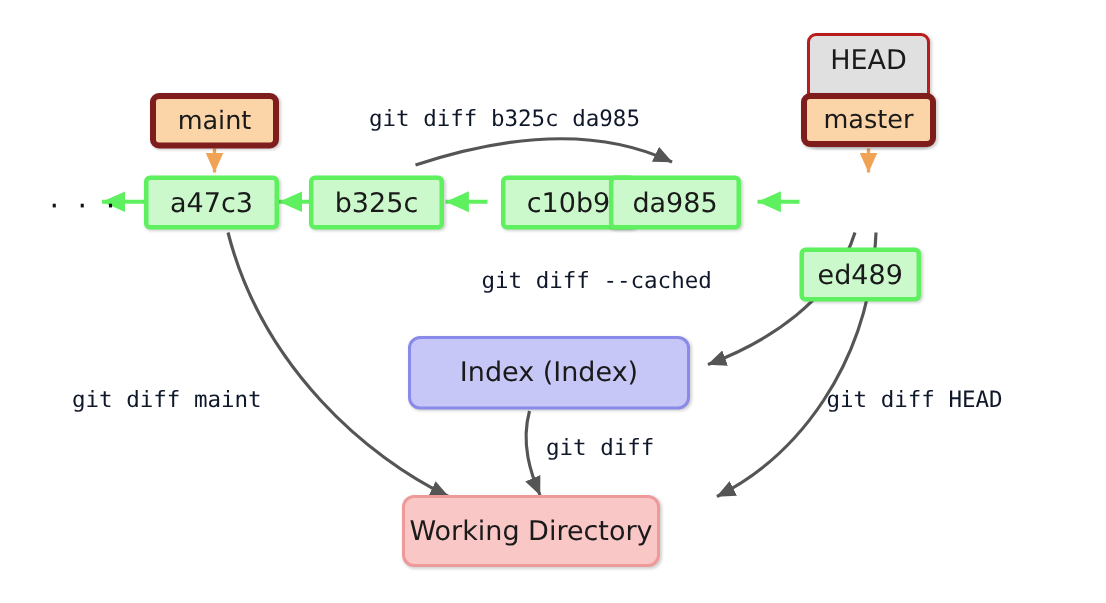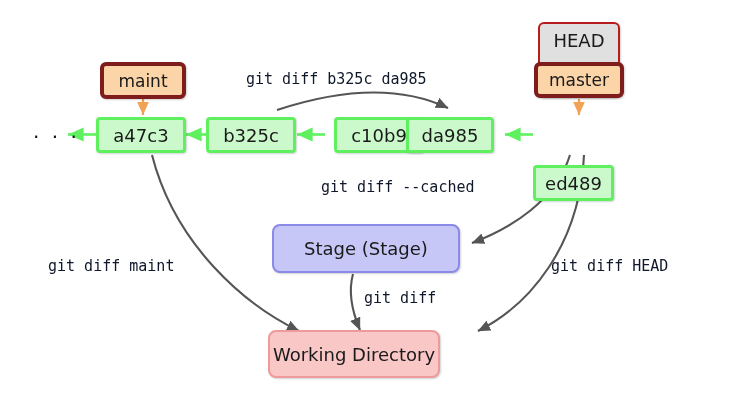--- a/index.html
+++ b/index.html
@@ -128,21 +128,21 @@
   <div class="node ref" style="left:534px; top:62px; width:90px; height:36px;">master</div>
 
   <div class="node ref" style="left:100px; top:62px; width:86px; height:37px;">maint</div>
 
   <div class="node commit" style="left:96px; top:117px; width:90px; height:36px;">a47c3</div>
   <div class="node commit" style="left:206px; top:117px; width:90px; height:36px;">b325c</div>
   <div class="node commit" style="left:334px; top:117px; width:90px; height:36px;">c10b9</div>
   <div class="node commit" style="left:406px; top:117px; width:88px; height:36px;">da985</div>
   <div class="node commit" style="left:533px; top:117px; width:81px; height:36px;margin-top:48px;">ed489</div>
 
-  <div class="node stage" style="left:272px; top:224px; width:188px; height:49px;">Stage (Stage)</div>
+  <div class="node stage" style="left:272px; top:224px; width:188px; height:49px;">Index (Index)</div>
   <div class="node workdir" style="left:268px; top:330px; width:172px; height:48px;">Working Directory</div>
 
   <div class="edge-label" style="left:246px; top:70px;">git diff b325c da985</div>
   <div class="edge-label" style="left:321px; top:178px;">git diff --cached</div>
   <div class="edge-label" style="left:48px; top:257px;">git diff maint</div>
   <div class="edge-label" style="left:364px; top:289px;">git diff</div>
   <div class="edge-label" style="left:551px; top:257px;">git diff HEAD</div>
 
 </div>
 

